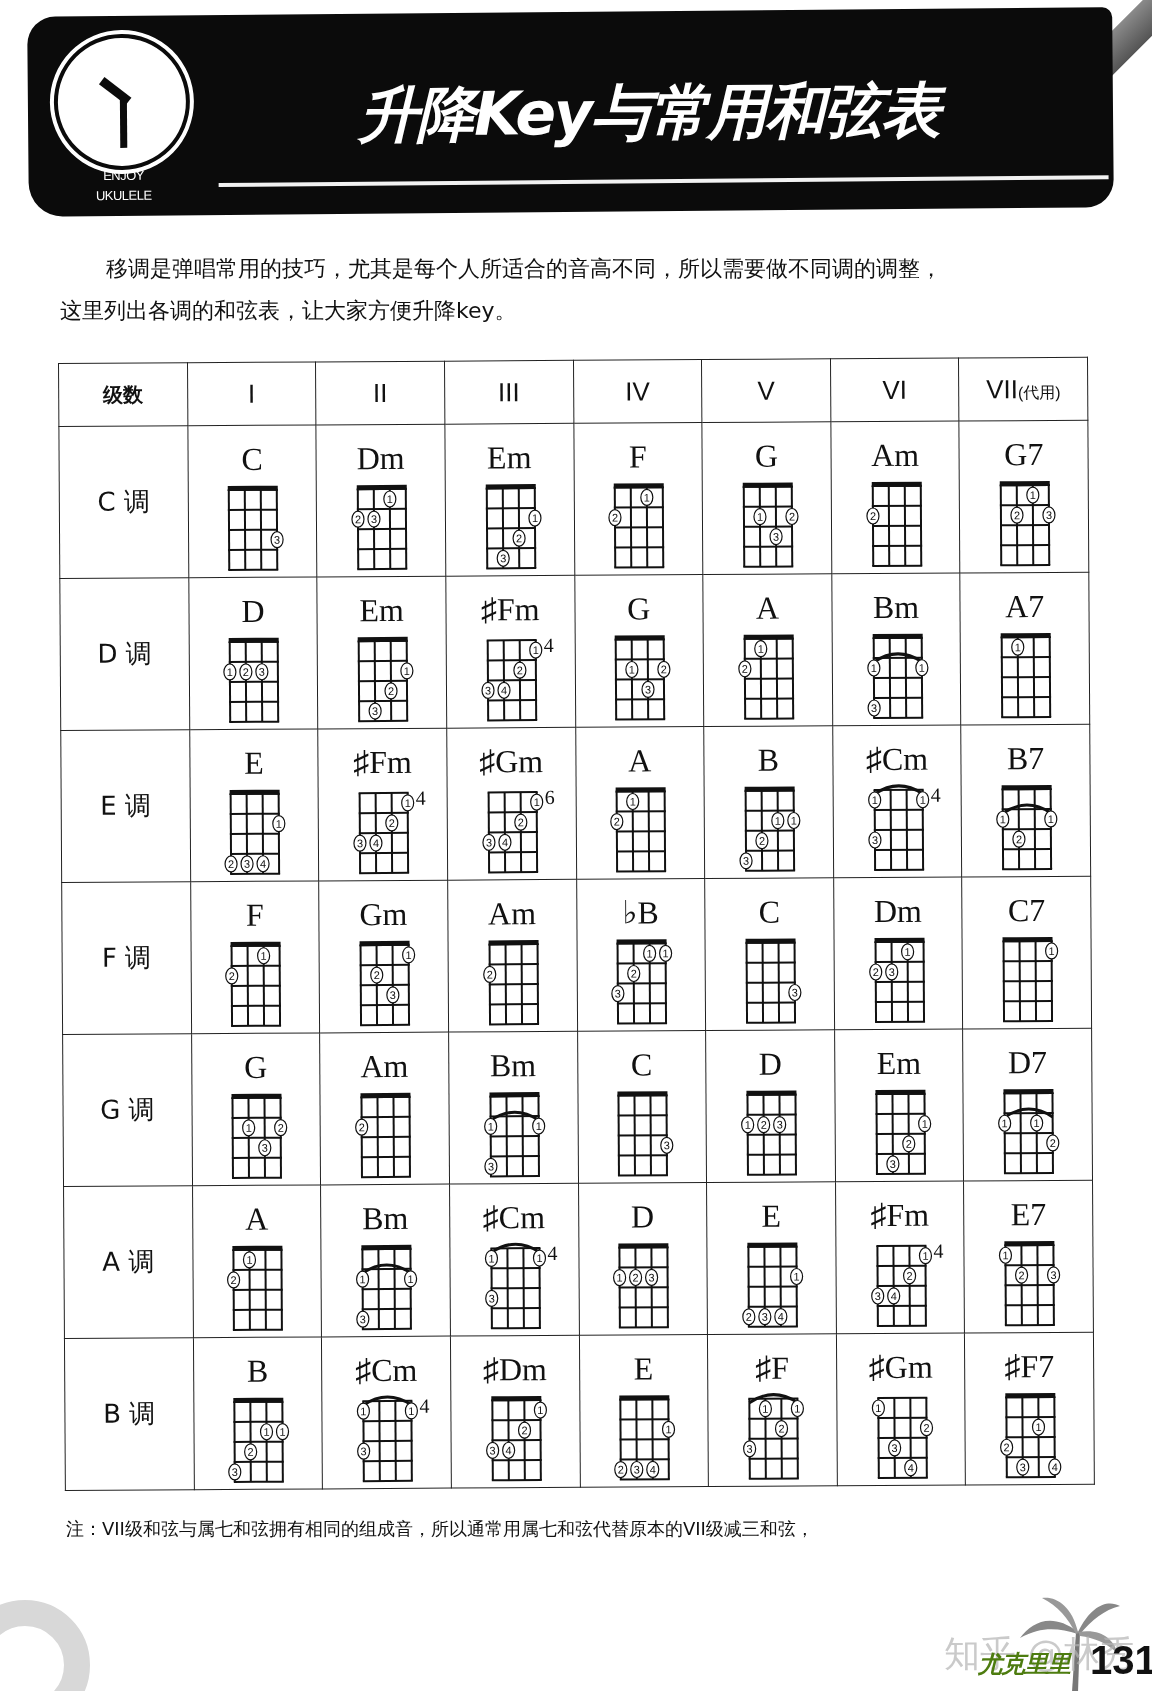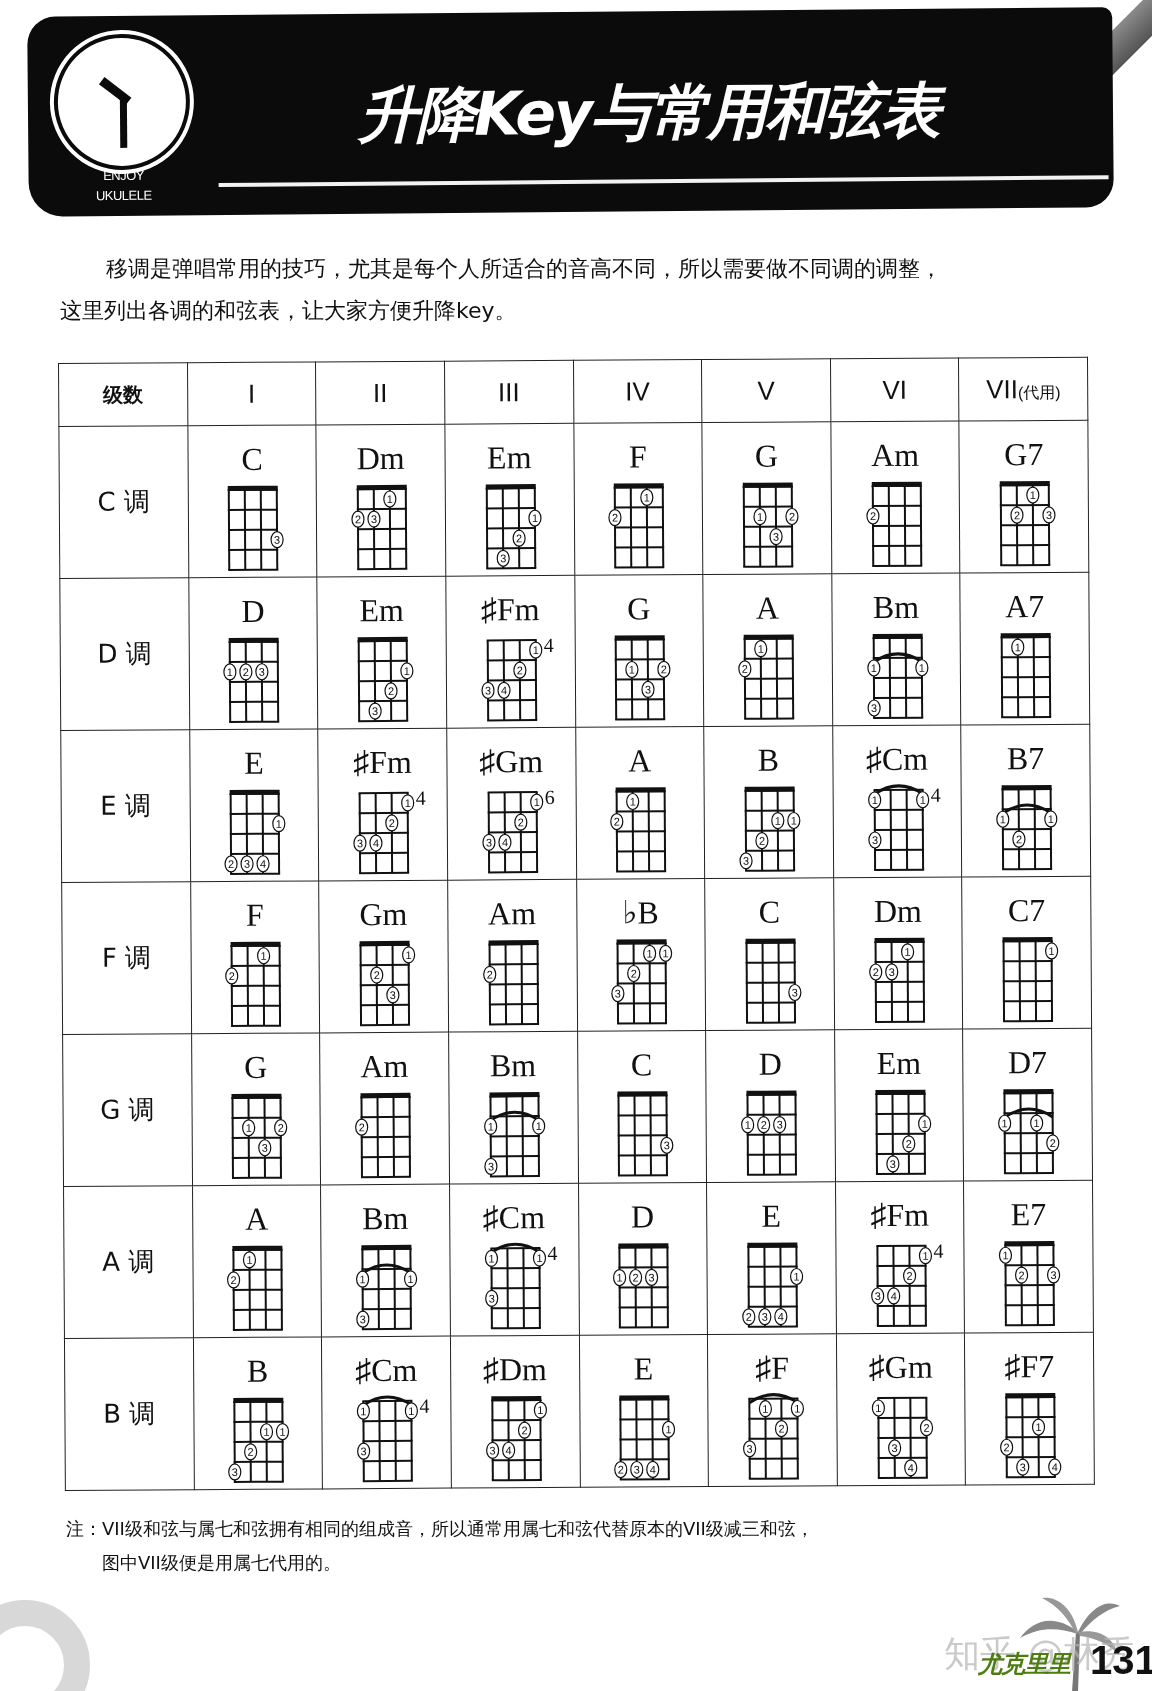--- a/index.html
+++ b/index.html
@@ -1111,21 +1111,20 @@
             <ellipse cx="70" cy="76" rx="6" ry="8" fill="#fff" stroke="#111" stroke-width="1.2"></ellipse>
             <text x="70" y="80" font-size="11" text-anchor="middle" font-family="Liberation Sans, sans-serif" fill="#111">4</text>
           </svg>
         </td>
       </tr>
     </tbody>
 </table>
 
 <div class="note">
   <span>注：VII级和弦与属七和弦拥有相同的组成音，所以通常用属七和弦代替原本的VII级减三和弦，</span>
-  <span class="l2">图中VII级便是用属七代用的。</span>
 </div>
 
 <svg class="palm" viewBox="0 0 110 100">
   <path d="M60 100 L64 40 L68 40 L66 100 Z" fill="#777"></path>
   <path d="M66 40 C40 20 20 30 8 46 C30 34 46 36 66 42 Z" fill="#888"></path>
   <path d="M66 40 C80 12 96 8 108 14 C92 18 80 28 68 42 Z" fill="#888"></path>
   <path d="M66 40 C60 14 44 4 30 6 C46 14 56 26 64 42 Z" fill="#999"></path>
   <path d="M66 40 C90 36 102 48 106 62 C94 50 82 46 68 44 Z" fill="#999"></path>
 </svg>
 <div class="wm1">知乎 @林秀</div>

